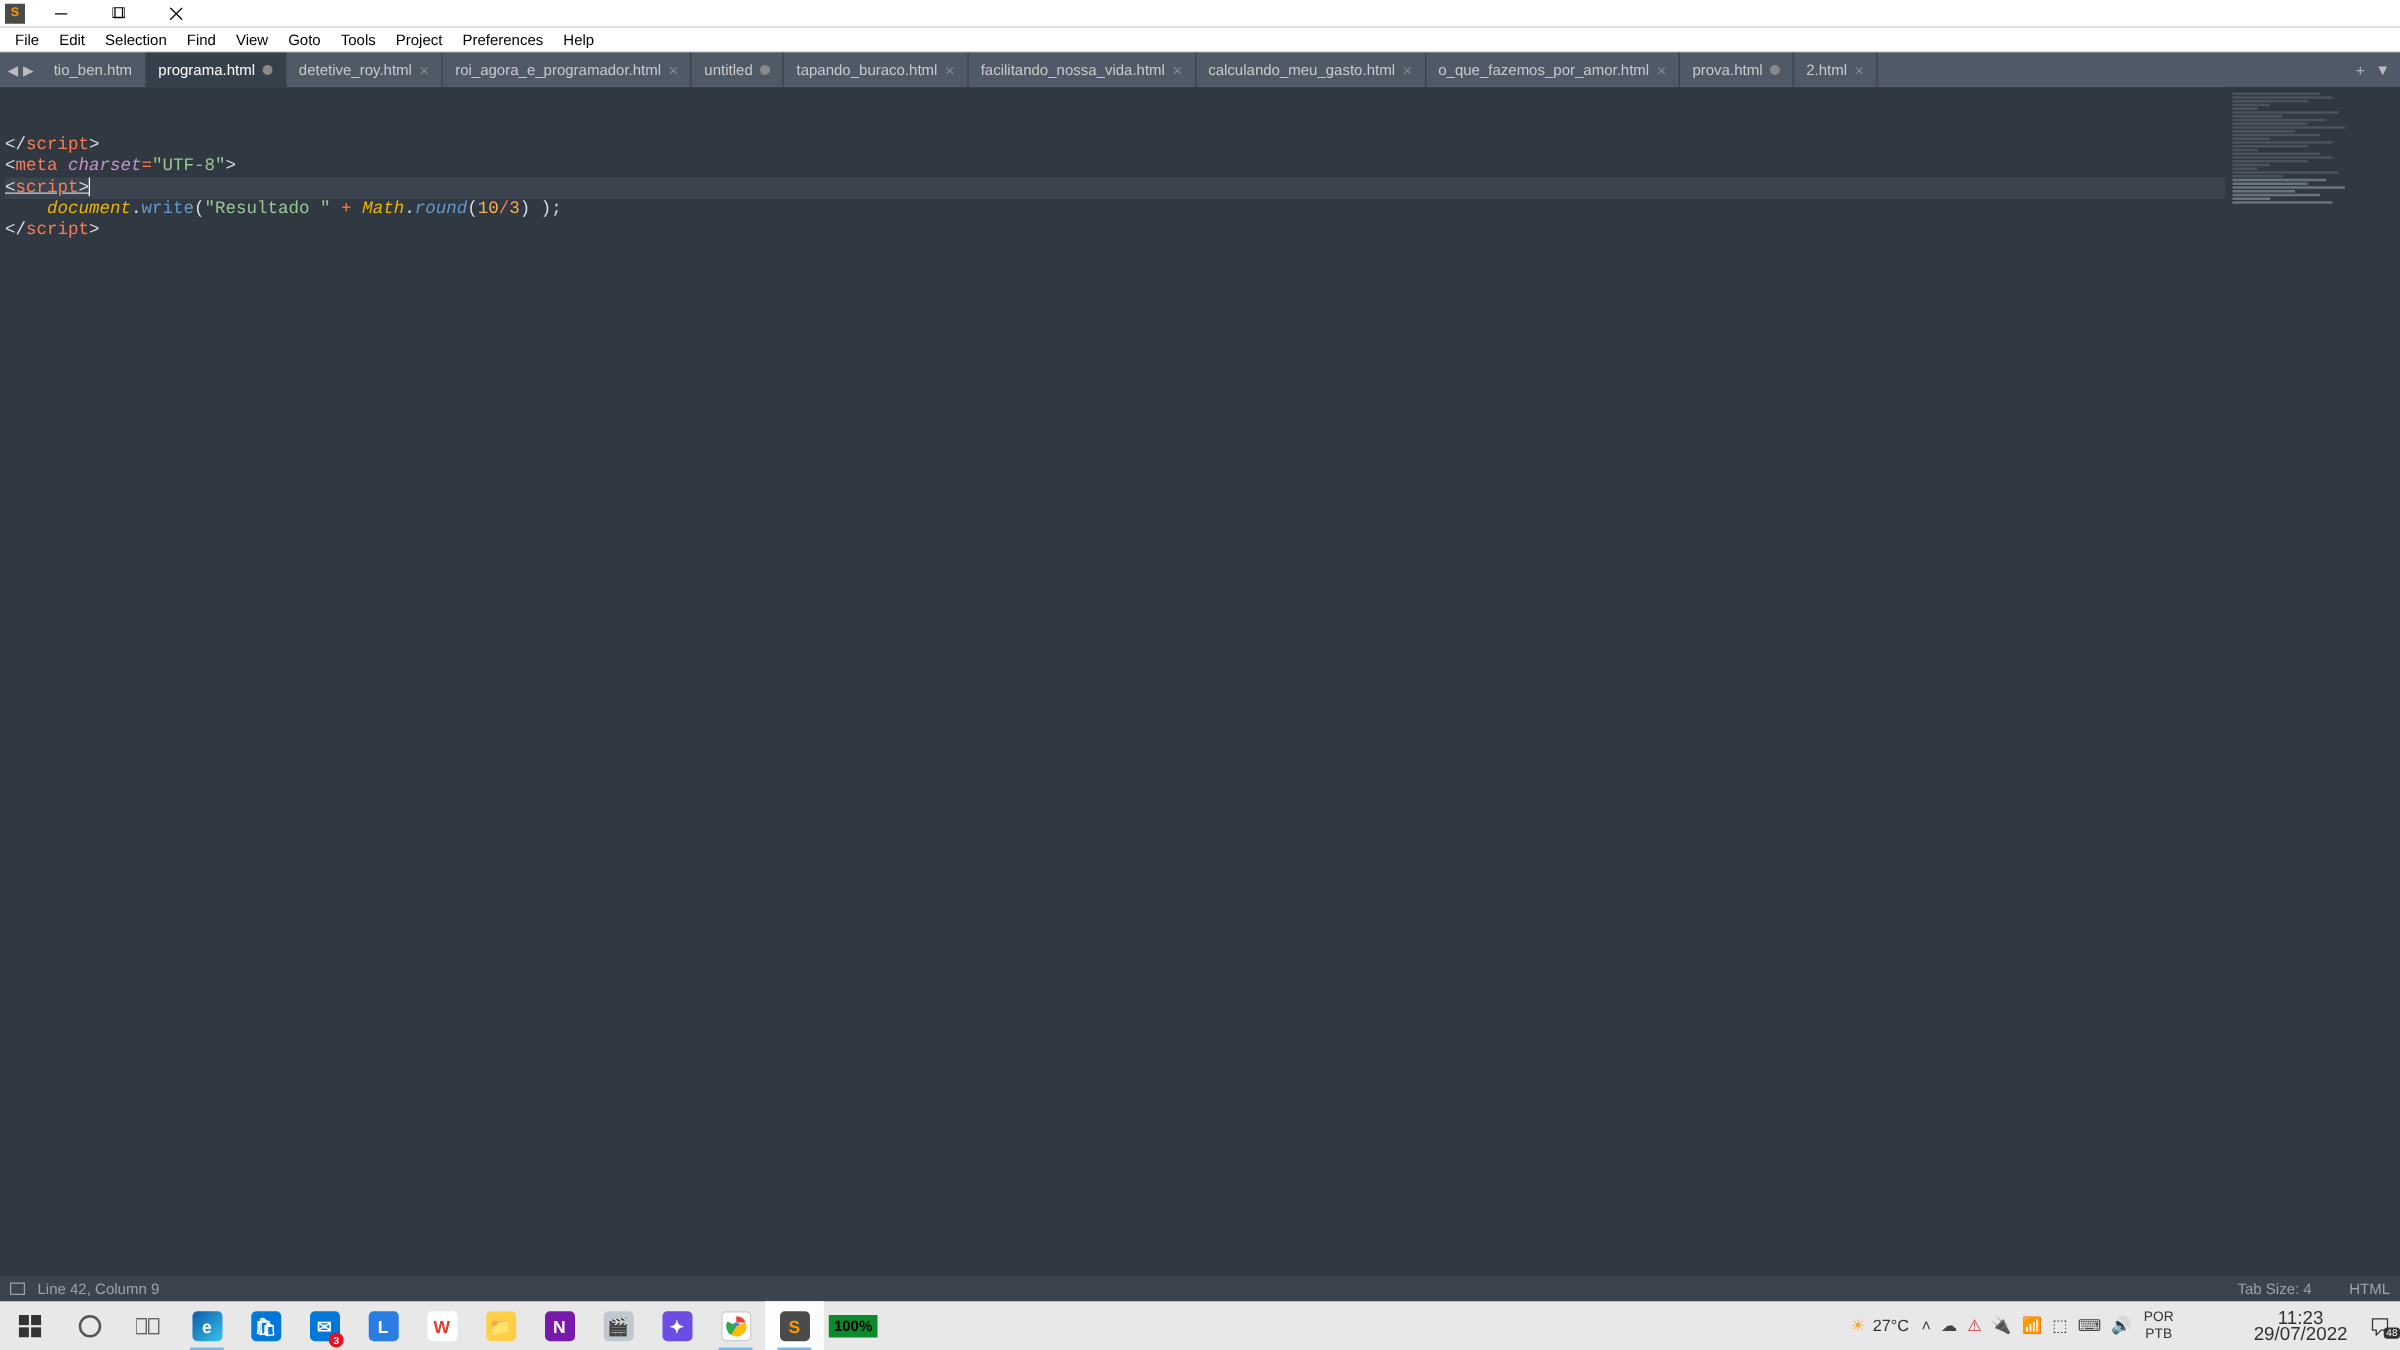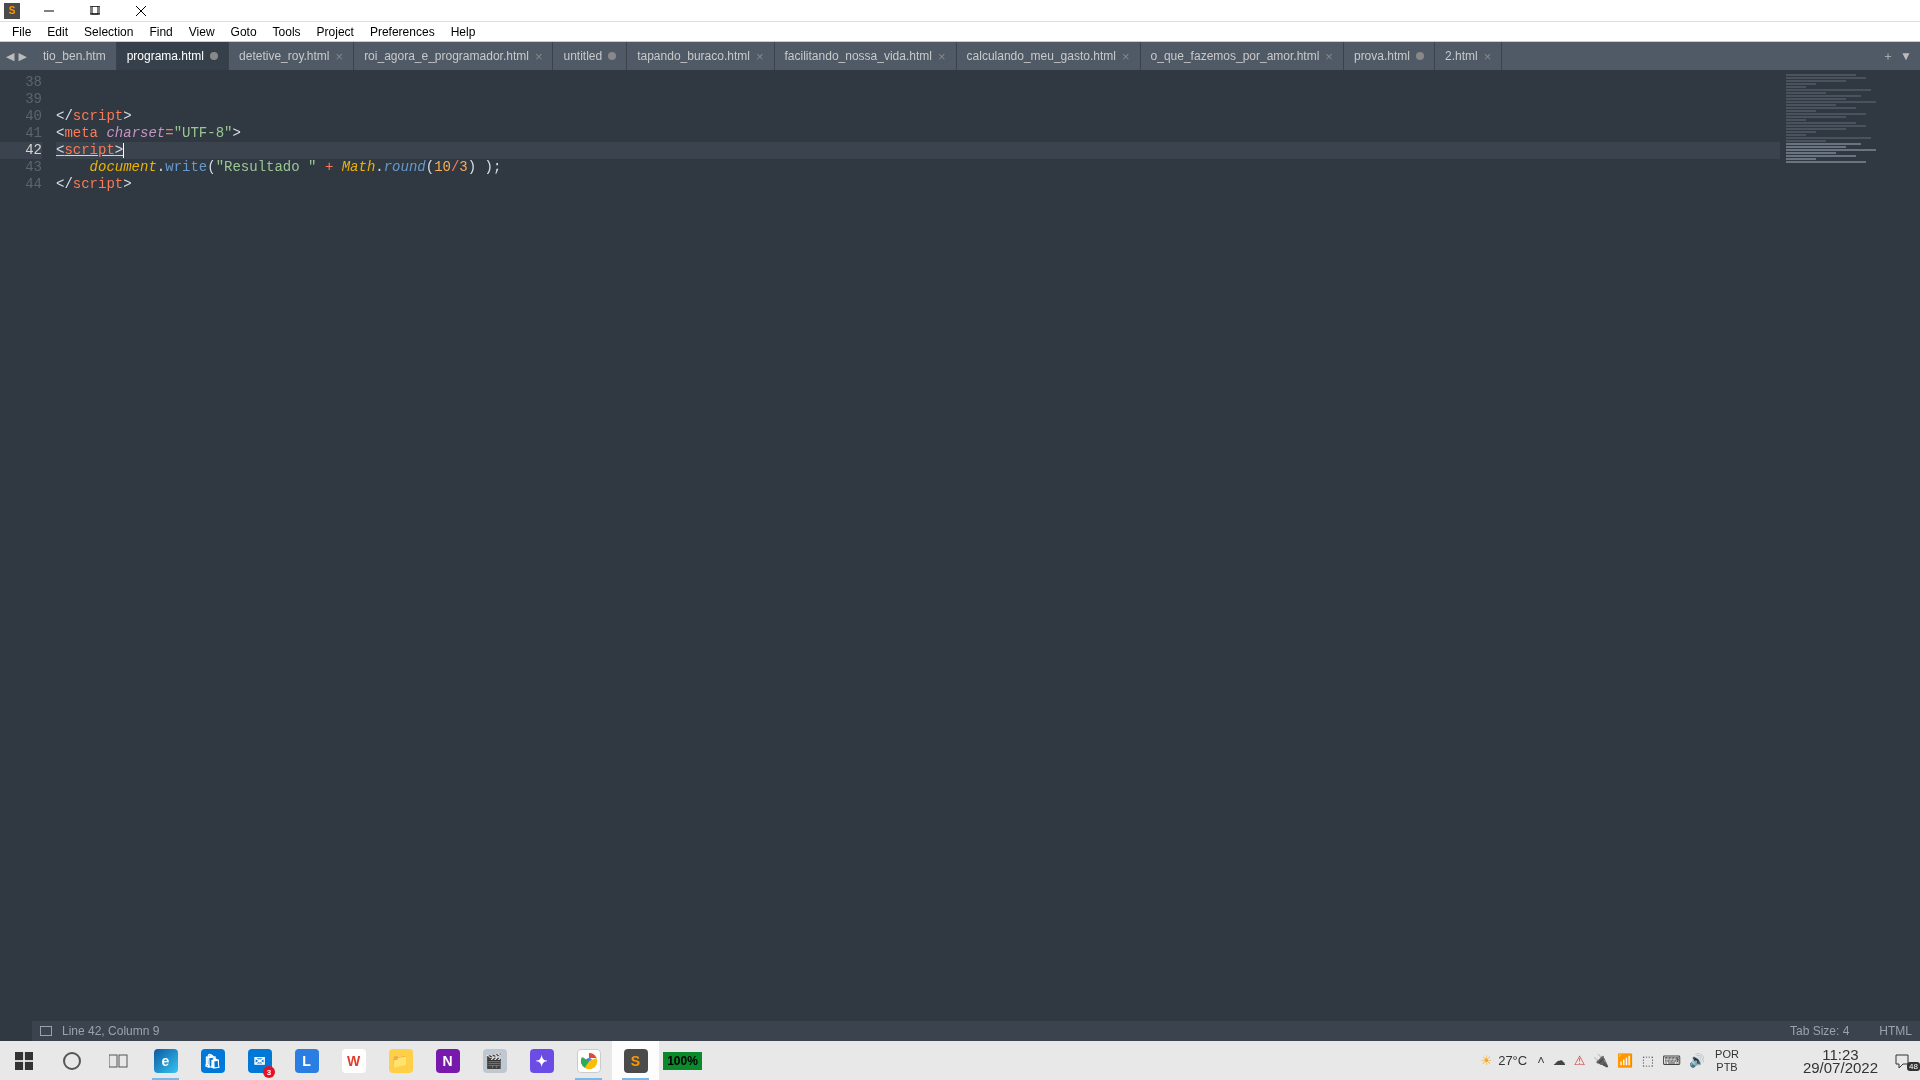--- a/index.html
+++ b/index.html
@@ -150,21 +150,20 @@
   position: absolute;
   left: 0; right: 0;
   height: 20px;
   bottom: 39px;
   background: #3b444e;
   display: flex;
   align-items: center;
   color: #9aa3ad;
   font-size: 12px;
   padding: 0 8px;
-  margin-left: 32px;
 }
 .editor-status .left { display: flex; gap: 10px; align-items: center; }
 .editor-status .left .panel-icon {
   width: 12px; height: 10px; border: 1px solid #9aa3ad;
 }
 .editor-status .spacer { flex: 1; }
 .editor-status .right { display: flex; gap: 30px; }
 
 
 .taskbar {
@@ -220,21 +219,21 @@
   padding: 0 6px;
   margin-left: 48px;
 }
 .taskbar .tray .lang {
   display: flex; flex-direction: column; align-items: center;
   font-size: 11px; color: #333; line-height: 13px;
 }
 .taskbar .tray .notif {
   width: 20px; height: 16px;
   position: relative;
-  display:flex;align-items:center;
+  display:flex;align-items:center;justify-content:center;
 }
 .taskbar .battery-pct {
   background:#0b8a2b;color:#000000;padding:2px 4px;font-size:12px;font-weight:bold;
   display:flex;align-items:center;
 }
 
 .generic-icon {
   width: 24px; height: 24px; border-radius: 4px;
   display:flex;align-items:center;justify-content:center;
   font-size:14px;font-weight:bold;color:#fff;
@@ -329,29 +328,20 @@
         <span class="close">×</span>
       </div>
     </div>
   <div class="tab-extras">
     <span>＋</span>
     <span>▼</span>
   </div>
 </div>
 
 <div class="editor">
-  <div class="gutter" id="gutter">
-      <div class="ln">38</div>
-      <div class="ln">39</div>
-      <div class="ln">40</div>
-      <div class="ln">41</div>
-      <div class="ln active">42</div>
-      <div class="ln">43</div>
-      <div class="ln">44</div>
-    </div>
   <div class="code" id="code">
       <div class="line"></div>
       <div class="line"></div>
       <div class="line"><span class="c-punc">&lt;/</span><span class="c-tag">script</span><span class="c-punc">&gt;</span></div>
       <div class="line"><span class="c-punc">&lt;</span><span class="c-tag">meta</span><span> </span><span class="c-attr">charset</span><span class="c-op">=</span><span class="c-str">"UTF-8"</span><span class="c-punc">&gt;</span></div>
       <div class="line active"><span class="c-punc">&lt;</span><span class="c-tag">script</span><span class="c-punc">&gt;</span><span class="cursor"></span></div>
       <div class="line"><span>    </span><span class="c-kw c-italic">document</span><span class="c-punc">.</span><span class="c-fn">write</span><span class="c-punc">(</span><span class="c-str">"Resultado "</span><span> </span><span class="c-op">+</span><span> </span><span class="c-kw c-italic">Math</span><span class="c-punc">.</span><span class="c-fn c-italic">round</span><span class="c-punc">(</span><span class="c-num">10</span><span class="c-op">/</span><span class="c-num">3</span><span class="c-punc">)</span><span> </span><span class="c-punc">)</span><span class="c-punc">;</span></div>
       <div class="line"><span class="c-punc">&lt;/</span><span class="c-tag">script</span><span class="c-punc">&gt;</span></div>
     </div>
   <div class="minimap" id="minimap">

